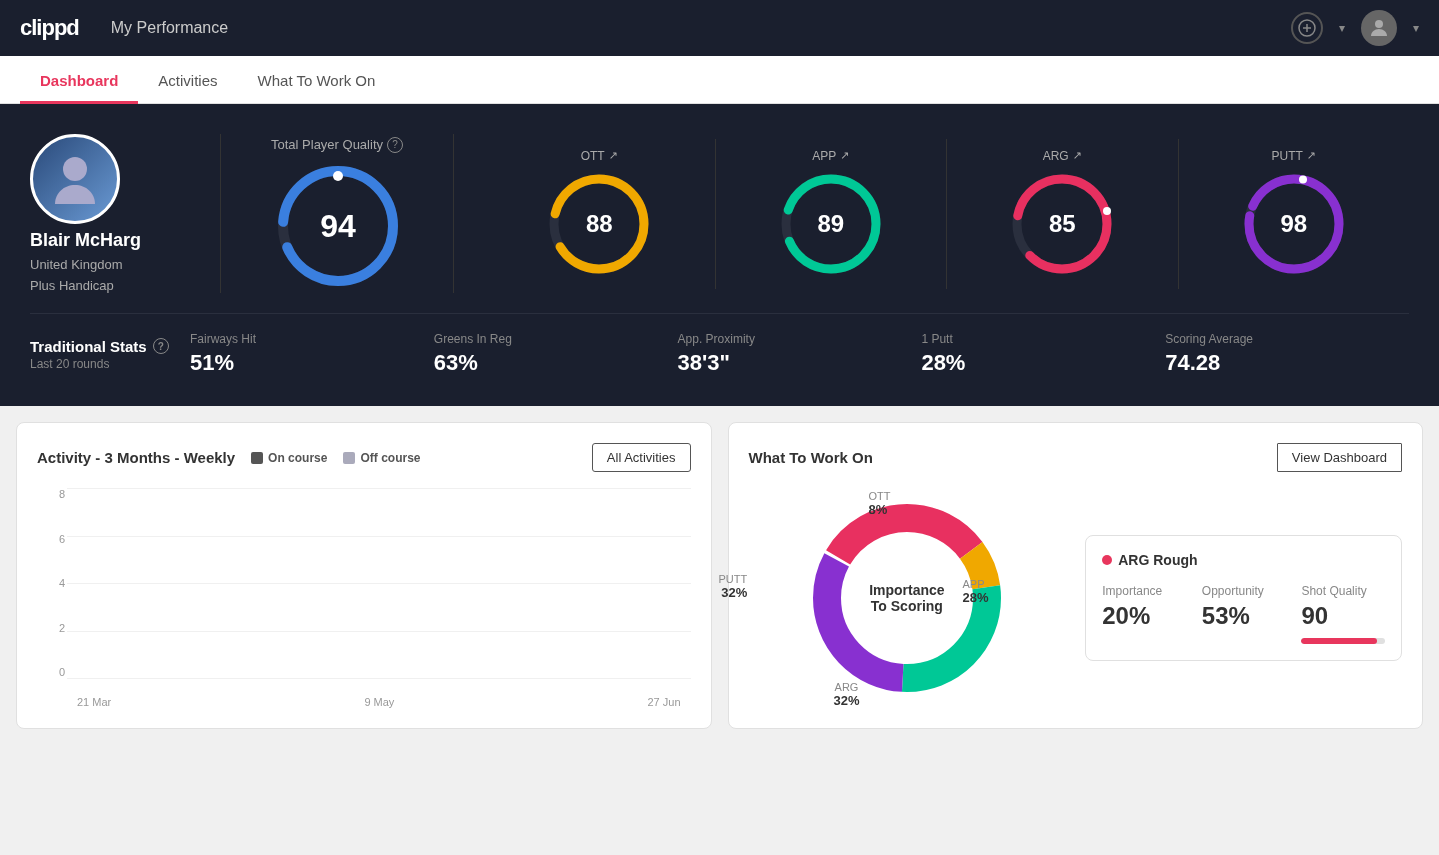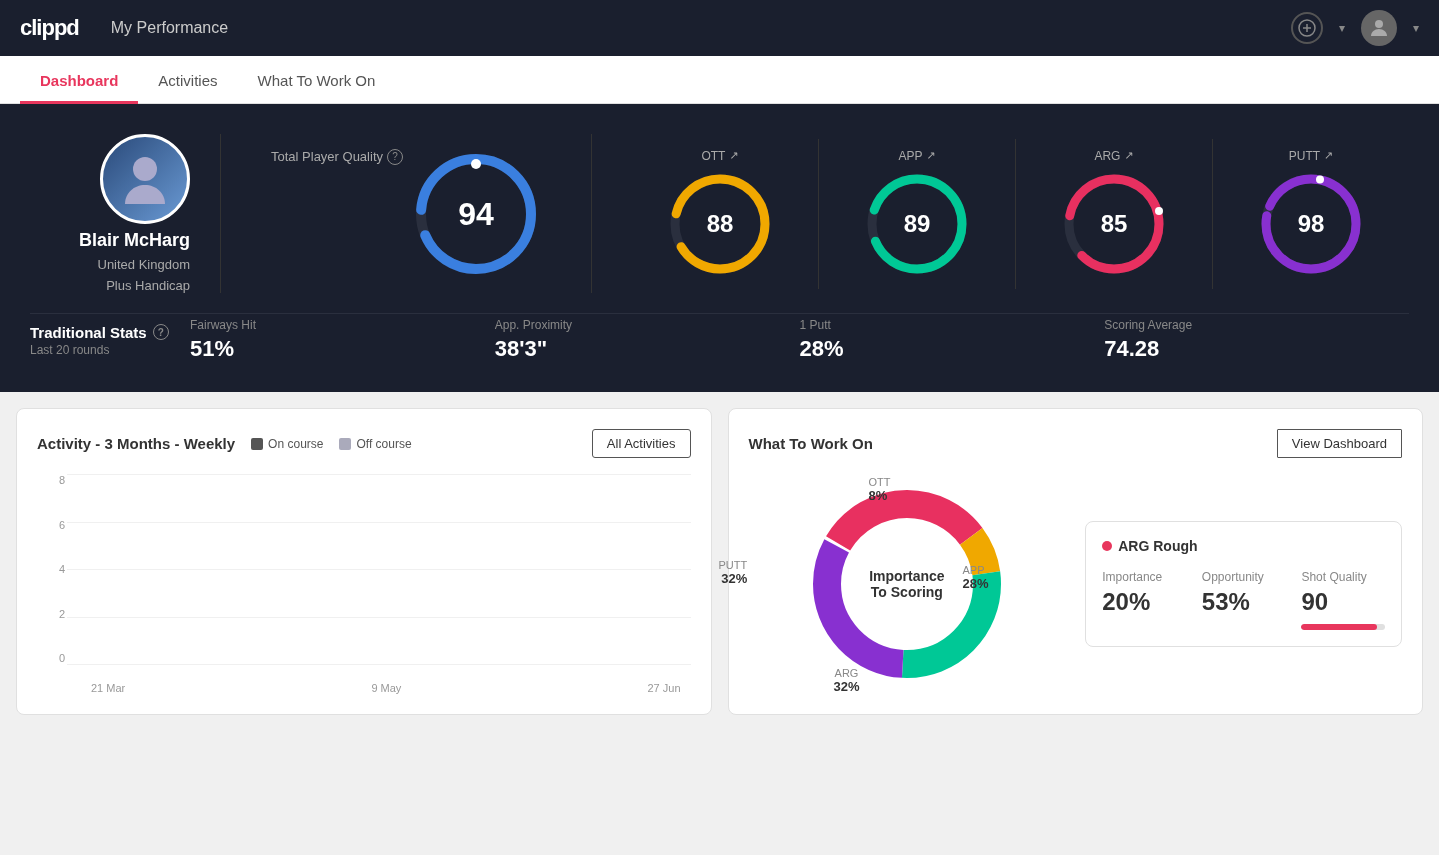--- a/index.html
+++ b/index.html
@@ -54,21 +54,21 @@
 
     
     .hero {
       background: #1a1f2e;
       padding: 30px 30px 30px;
       display: flex;
       flex-direction: column;
       gap: 20px;
     }
     .hero-top { display: flex; align-items: center; gap: 30px; }
-    .player-info { display: flex; flex-direction: column; align-items: flex-end; gap: 6px; min-width: 160px; }
+    .player-info { display: flex; flex-direction: column; align-items: flex-start; gap: 6px; min-width: 160px; }
     .player-avatar {
       width: 90px; height: 90px; border-radius: 50%; border: 3px solid #fff;
       background: linear-gradient(135deg, #2a4a7a, #6a9ad4);
       overflow: hidden; display: flex; align-items: center; justify-content: center;
     }
     .player-avatar svg { width: 60px; height: 60px; fill: #aac; }
     .player-name { color: #fff; font-size: 18px; font-weight: 700; text-align: center; }
     .player-country { color: #aaa; font-size: 13px; text-align: center; }
     .player-hcp { color: #aaa; font-size: 13px; text-align: center; }
 
@@ -94,21 +94,21 @@
       position: absolute; top: 50%; left: 50%; transform: translate(-50%, -50%);
       color: #fff; font-size: 26px; font-weight: 700;
     }
 
     .main-gauge { width: 130px; height: 130px; }
     .main-gauge svg { width: 130px; height: 130px; }
     .main-gauge .gauge-value { font-size: 32px; }
 
     
     .trad-stats {
-      display: flex; align-items: center; padding-top: 4px;
+      display: flex; align-items: center; padding-top: 18px;
       border-top: 1px solid #2a2f3e; gap: 0;
     }
     .trad-label-col { min-width: 160px; }
     .trad-label { color: #fff; font-size: 15px; font-weight: 600; display: flex; align-items: center; gap: 6px; }
     .trad-sublabel { color: #888; font-size: 12px; margin-top: 2px; }
     .trad-stats-values { display: flex; flex: 1; gap: 0; }
     .trad-stat { flex: 1; display: flex; flex-direction: column; gap: 4px; }
     .trad-stat-label { color: #888; font-size: 12px; }
     .trad-stat-value { color: #fff; font-size: 22px; font-weight: 700; }
 
@@ -124,21 +124,21 @@
     .wtwo-card {
       flex: 1; background: #fff; border-radius: 8px; padding: 20px;
       border: 1px solid #e0e0e0;
     }
 
     .card-header {
       display: flex; justify-content: space-between; align-items: center; margin-bottom: 16px;
     }
     .card-title { font-size: 15px; font-weight: 600; color: #333; }
 
-    .legend { display: flex; gap: 16px; align-items: center; }
+    .legend { display: flex; gap: 16px; align-items: center; font-weight: bold; }
     .legend-item { display: flex; align-items: center; gap: 5px; font-size: 12px; color: #555; }
     .legend-dot { width: 12px; height: 12px; border-radius: 2px; }
 
     .all-activities-btn {
       border: 1px solid #555; background: transparent; padding: 6px 14px;
       font-size: 13px; cursor: pointer; border-radius: 3px; color: #333;
     }
 
     
     .bar-chart-wrap { position: relative; }
@@ -148,21 +148,21 @@
     .chart-grid-lines { position: absolute; top: 0; left: 30px; right: 0; bottom: 30px; }
     .grid-line {
       position: absolute; left: 0; right: 0; border-top: 1px solid #f0f0f0;
     }
     .y-labels { position: absolute; left: 0; top: 0; bottom: 30px; width: 28px; display: flex; flex-direction: column; justify-content: space-between; align-items: flex-end; }
     .y-label { font-size: 11px; color: #999; }
     .bars-area { position: absolute; left: 30px; right: 0; top: 0; bottom: 30px; display: flex; align-items: flex-end; gap: 4px; padding: 0 10px; }
     .bar-group { display: flex; align-items: flex-end; gap: 1px; flex: 1; }
     .bar-segment { flex: 1; border-radius: 2px 2px 0 0; }
     .x-labels { position: absolute; bottom: 0; left: 30px; right: 0; display: flex; justify-content: space-between; padding: 0 10px; }
-    .x-label { font-size: 11px; color: #999; margin-left: 14px; }
+    .x-label { font-size: 11px; color: #999; }
 
     
     .wtwo-content { display: flex; gap: 20px; }
     .donut-area { flex: 1; display: flex; flex-direction: column; align-items: center; position: relative; }
     .donut-svg-wrap { position: relative; width: 220px; height: 220px; }
     .donut-center-text {
       position: absolute; top: 50%; left: 50%; transform: translate(-50%, -50%);
       text-align: center;
     }
     .donut-center-text .line1 { font-size: 14px; font-weight: 600; color: #333; }
@@ -246,21 +246,21 @@
           <path d="M10 55c0-11 9-19 20-19s20 8 20 19"></path>
         </svg>
       </div>
       <div class="player-name">Blair McHarg</div>
       <div class="player-country">United Kingdom</div>
       <div class="player-hcp">Plus Handicap</div>
     </div>
 
     <div class="divider-v"></div>
 
-    <div style="display:flex;align-items:flex-start;gap:8px;padding:0 20px;">
+    <div style="display:flex;flex-direction:column;align-items:flex-end;gap:8px;padding:0 20px;">
       <div style="color:#aaa;font-size:13px;display:flex;align-items:center;gap:4px;">
         <span>Total Player Quality</span>
         <span class="info-icon">?</span>
       </div>
       <div class="gauge-container main-gauge">
         <svg viewBox="0 0 130 130">
           <circle cx="65" cy="65" r="55" fill="none" stroke="#2a2f3e" stroke-width="10"></circle>
           <circle cx="65" cy="65" r="55" fill="none" stroke="#3a7fdf" stroke-width="10" stroke-dasharray="320 26" stroke-dashoffset="83" stroke-linecap="round" transform="rotate(-90 65 65)"></circle>
           <circle cx="65" cy="15" r="5" fill="#fff"></circle>
         </svg>
@@ -338,20 +338,24 @@
       <div class="trad-label">
         <span>Traditional Stats</span>
         <span class="info-icon">?</span>
       </div>
       <div class="trad-sublabel">Last 20 rounds</div>
     </div>
     <div class="trad-stats-values">
       <div class="trad-stat">
         <div class="trad-stat-label">Fairways Hit</div>
         <div class="trad-stat-value">51%</div>
+      </div>
+      <div class="trad-stat">
+        <div class="trad-stat-label">Greens In Reg</div>
+        <div class="trad-stat-value">63%</div>
       </div>
       <div class="trad-stat">
         <div class="trad-stat-label">App. Proximity</div>
         <div class="trad-stat-value">38'3"</div>
       </div>
       <div class="trad-stat">
         <div class="trad-stat-label">1 Putt</div>
         <div class="trad-stat-value">28%</div>
       </div>
       <div class="trad-stat">

